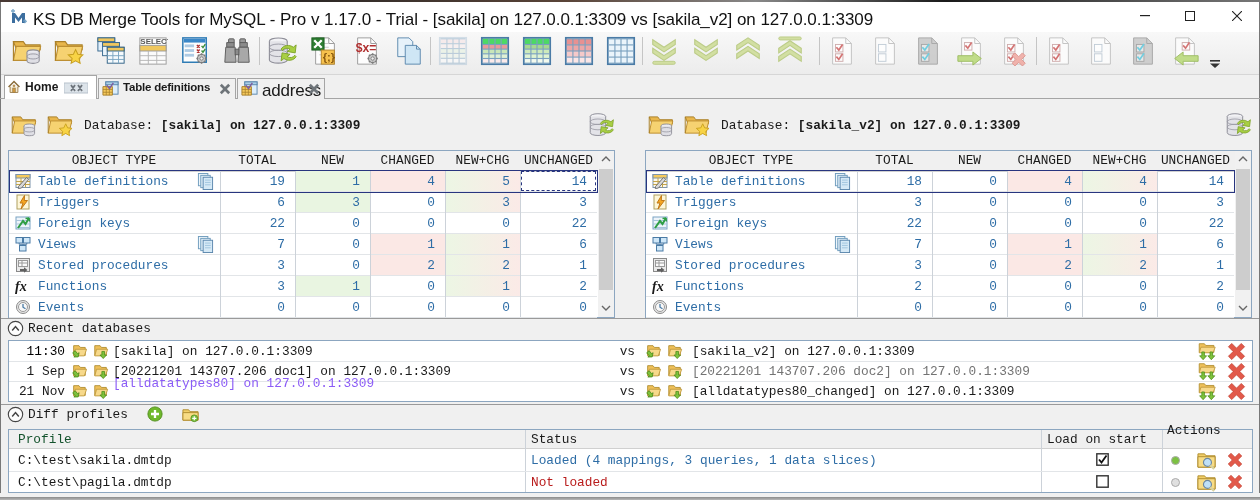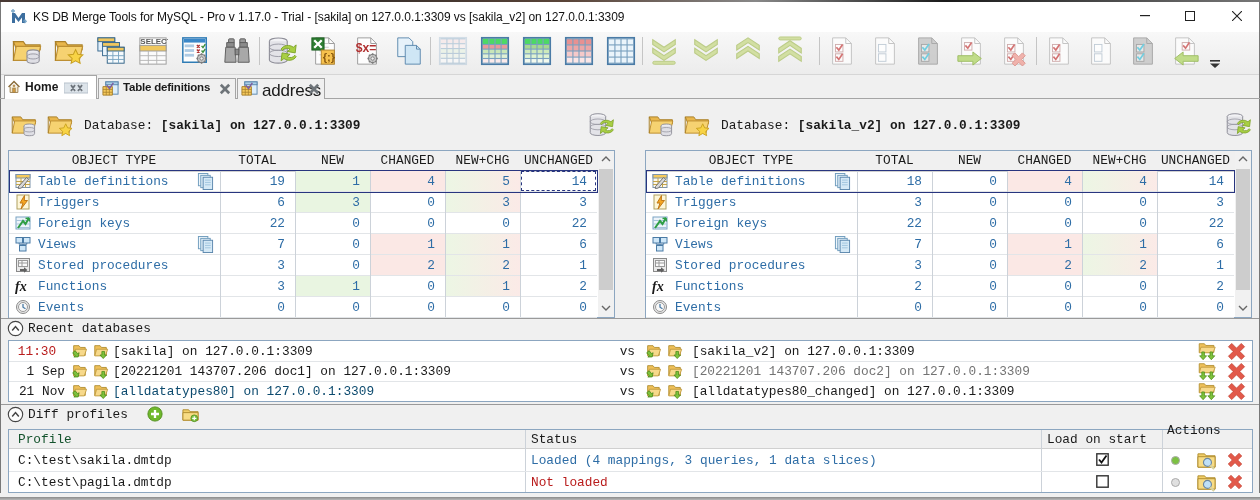--- a/index.html
+++ b/index.html
@@ -119,21 +119,21 @@
 
 <div class="abs" style="left:0;top:0;width:1260px;height:2px;background:linear-gradient(90deg,#4a3a35,#222 20%,#5a4438 45%,#888 60%,#1a1a1a 75%,#777)"></div>
 <div class="abs" style="left:0;top:2px;width:1px;height:498px;background:#787878"></div>
 <div class="abs" style="left:1259px;top:2px;width:1px;height:498px;background:#787878"></div>
 <div class="abs" style="left:1px;top:2px;width:1258px;height:30px;background:#fff"></div>
 <svg class="abs" style="left:10px;top:8px" width="17" height="17" viewBox="0 0 17 17">
 <path d="M2 15 V5 h3 l3.5 5 L12 5 h3 v10 h-3 V9.5 L8.5 14 5 9.5 V15 Z" fill="#3c6e9f"></path>
 <path d="M1 3 h4 M3 1 v4" stroke="#7aa7c9" stroke-width="1.4"></path>
 <path d="M13 13 h3 m-1.5 -1.5 l1.8 1.8 -1.8 1.8" stroke="#7aa7c9" stroke-width="1.2" fill="none"></path>
 </svg>
-<div class="abs" style="left:33px;top:10px;font-size:12px;color:#111;letter-spacing:-0.05px">KS DB Merge Tools for MySQL - Pro v 1.17.0 - Trial - [sakila] on 127.0.0.1:3309 vs [sakila_v2] on 127.0.0.1:3309</div>
+<div class="abs" style="left:33px;top:10px;font-size:17px;color:#111;letter-spacing:-0.05px">KS DB Merge Tools for MySQL - Pro v 1.17.0 - Trial - [sakila] on 127.0.0.1:3309 vs [sakila_v2] on 127.0.0.1:3309</div>
 <svg class="abs" style="left:1140px;top:15px" width="10" height="2">
     <rect width="10" height="1.2" fill="#222"></rect>
   </svg>
 <svg class="abs" style="left:1185px;top:11px" width="10" height="10">
     <rect x="0.5" y="0.5" width="9" height="9" fill="none" stroke="#222"></rect>
   </svg>
 <svg class="abs" style="left:1232px;top:11px" width="10" height="10">
     <path d="M0 0 L10 10 M10 0 L0 10" stroke="#222" stroke-width="1.1"></path>
   </svg>
 <div class="abs" style="left:1px;top:32px;width:1258px;height:42px;background:linear-gradient(#f8f8f8,#ececec);border-bottom:1px solid #d6d6d6"></div>
@@ -685,21 +685,21 @@
 <svg class="abs" style="left:1235px;top:303px" width="16" height="10">
     <path d="M4 3 L8 7 L12 3" fill="none" stroke="#666" stroke-width="1.4"></path>
   </svg>
 <div class="abs" style="left:1236px;top:169px;width:14px;height:121px;background:#cdcdcd"></div>
 <div class="abs" style="left:1px;top:318px;width:1258px;height:1px;background:#9a9a9a"></div>
 <svg class="abs" style="left:7px;top:320px" width="17" height="17">
     <use href="#chev-up" width="17" height="17"></use>
   </svg>
 <div class="abs mono" style="left:28px;top:321px;color:#1a1a1a">Recent databases</div>
 <div class="abs" style="left:8px;top:340px;width:1245px;height:62px;border:1px solid #8ca6c0;background:#fff;box-sizing:border-box"></div>
-<div class="abs mono" style="left:9px;top:344px;width:56px;text-align:center;color:#b91c1c">11:30</div>
+<div class="abs mono" style="left:9px;top:344px;width:56px;text-align:right;color:#000000">11:30</div>
 <svg class="abs" style="left:71px;top:343px" width="16" height="16">
     <use href="#folder-sm" width="16" height="16"></use>
   </svg>
 <svg class="abs" style="left:93px;top:343px" width="16" height="16">
     <use href="#folder-sm2" width="16" height="16"></use>
   </svg>
 <div class="abs mono" style="left:113px;top:344px;color:#1a1a1a">[sakila] on 127.0.0.1:3309</div>
 <div class="abs mono" style="left:613px;top:344px;width:22px;text-align:right;color:#1a1a1a">vs</div>
 <svg class="abs" style="left:645px;top:343px" width="16" height="16">
     <use href="#folder-sm" width="16" height="16"></use>
@@ -738,21 +738,21 @@
     <use href="#red-x" width="19" height="19"></use>
   </svg>
 <div class="abs" style="left:9px;top:381px;width:1243px;height:1px;background:#e2e5e8"></div>
 <div class="abs mono" style="left:9px;top:384px;width:56px;text-align:right;color:#1a1a1a">21 Nov</div>
 <svg class="abs" style="left:71px;top:383px" width="16" height="16">
     <use href="#folder-sm" width="16" height="16"></use>
   </svg>
 <svg class="abs" style="left:93px;top:383px" width="16" height="16">
     <use href="#folder-sm2" width="16" height="16"></use>
   </svg>
-<div class="abs mono" style="left:113px;top:384px;color:#0c4a6e">[alldatatypes80] on 127.0.0.1:3309</div>
+<div class="abs mono" style="left:113px;top:376px;color:#8b5cf6">[alldatatypes80] on 127.0.0.1:3309</div>
 <div class="abs mono" style="left:613px;top:384px;width:22px;text-align:right;color:#1a1a1a">vs</div>
 <svg class="abs" style="left:645px;top:383px" width="16" height="16">
     <use href="#folder-sm" width="16" height="16"></use>
   </svg>
 <svg class="abs" style="left:667px;top:383px" width="16" height="16">
     <use href="#folder-sm2" width="16" height="16"></use>
   </svg>
 <div class="abs mono" style="left:692px;top:384px;color:#1a1a1a">[alldatatypes80_changed] on 127.0.0.1:3309</div>
 <svg class="abs" style="left:1197px;top:382px" width="20" height="19">
     <use href="#folder-pair" width="20" height="19"></use>

